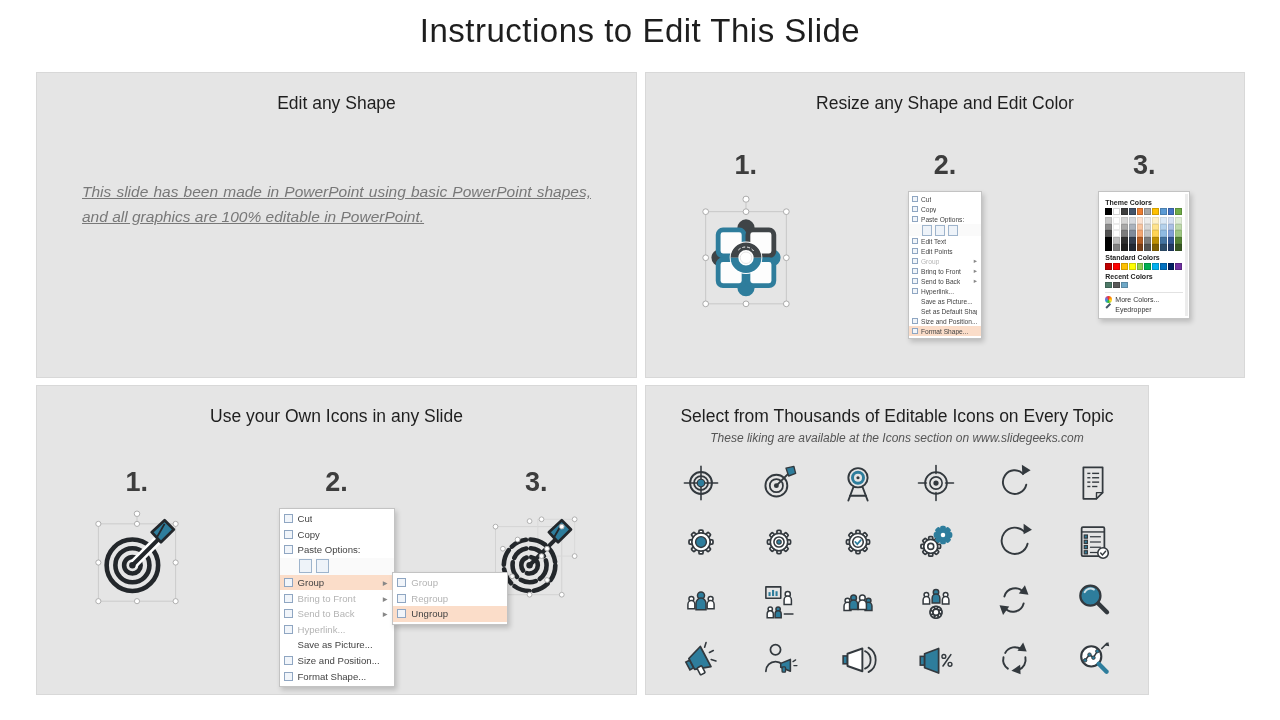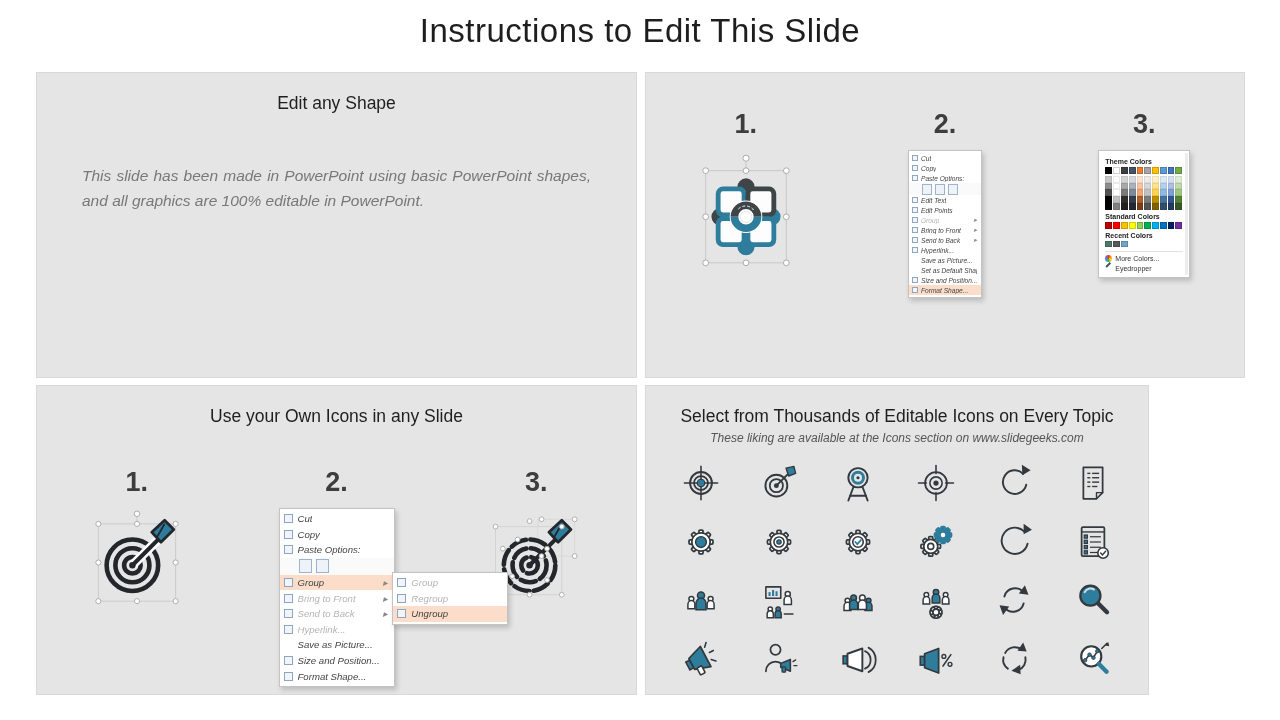--- a/index.html
+++ b/index.html
@@ -6,29 +6,29 @@
   body{width:1280px;height:720px;background:#ffffff;font-family:"Liberation Sans",sans-serif;position:relative;overflow:hidden;}
   .slide-title{position:absolute;top:12px;left:0;right:0;text-align:center;font-size:33px;color:#1e1e1e;letter-spacing:.5px;}
   .panel{position:absolute;background:#e5e5e5;border:1px solid #d8d8d8;box-sizing:border-box;}
   #panel-tl{left:36px;top:72px;width:601px;height:306px;}
   #panel-tr{left:645px;top:72px;width:600px;height:306px;}
   #panel-bl{left:36px;top:385px;width:601px;height:310px;}
   #panel-br{left:645px;top:385px;width:504px;height:310px;}
   .panel-title{text-align:center;font-size:17.5px;color:#1f1f1f;margin-top:20px;}
   .panel-sub{text-align:center;font-size:12px;color:#555;font-style:italic;margin-top:4px;}
   .body-text{margin:0 45px;font-style:italic;color:#787878;font-size:15.5px;line-height:1.6;text-align:justify;}
-  .body-text.first{margin-top:50px;}
+  .body-text.first{margin-top:66px;text-decoration:underline;}
   .body-text.second{margin-top:30px;}
   .steps{display:flex;margin-top:36px;}
   .step{flex:1;display:flex;flex-direction:column;align-items:center;}
   .step-num{font-size:27px;font-weight:bold;color:#3d3d3d;}
   .step-art{margin-top:10px;display:flex;justify-content:center;}
   
   .ctx-menu{background:#fff;border:1px solid #c3c3c3;box-shadow:2px 3px 5px rgba(0,0,0,.18);padding:2px 0;color:#444;position:relative;text-align:left;}
-  .menu-item{display:flex;align-items:center;box-sizing:border-box;font-style:italic;}
+  .menu-item{display:flex;align-items:center;box-sizing:border-box;}
   .menu-item.grayed{color:#b4b4b4;}
   .menu-item.hl{background:#fbddc9;}
   .menu-label{white-space:nowrap;overflow:hidden;}
   .menu-ico{flex:none;border:1px solid #8fa6c2;background:#f1f5fa;box-sizing:border-box;}
   .menu-ico.none{border:none;background:transparent;}
   .menu-arrow{margin-left:auto;color:#888;}
   .ctx-menu.small{width:72px;font-size:6.6px;}
   .ctx-menu.small .menu-item{height:10px;padding:0 4px 0 3px;gap:3px;}
   .ctx-menu.small .menu-ico{width:6px;height:6px;}
   .ctx-menu.small .paste-row{height:12px;display:flex;gap:3px;padding-left:13px;align-items:center;background:#fafafa;}
@@ -62,20 +62,21 @@
 <body>
 
 <div class="slide-title">Instructions to Edit This Slide</div>
 
 <div class="panel" id="panel-tl">
   <div class="panel-title">Edit any Shape</div>
   <p class="body-text first">This slide has been made in PowerPoint using basic PowerPoint shapes, and all graphics are 100% editable in PowerPoint.</p>
 </div>
 
 <div class="panel" id="panel-tr">
+  <div class="panel-title">Resize any Shape and Edit Color</div>
   <div class="steps">
     <div class="step">
       <div class="step-num">1.</div>
       <div class="step-art">
         <svg viewBox="0 0 100 124" width="96" height="122">
           <circle cx="50" cy="7" r="3.2" fill="#fff" stroke="#a8a8a8"></circle>
           <line x1="50" y1="10" x2="50" y2="20" stroke="#c6c6c6"></line>
           <rect x="8" y="20" width="84" height="96" fill="none" stroke="#c6c6c6"></rect>
           <circle cx="50" cy="37" r="9" fill="#3f4447"></circle>
           <circle cx="50" cy="99" r="9" fill="#2E7D9C"></circle>

